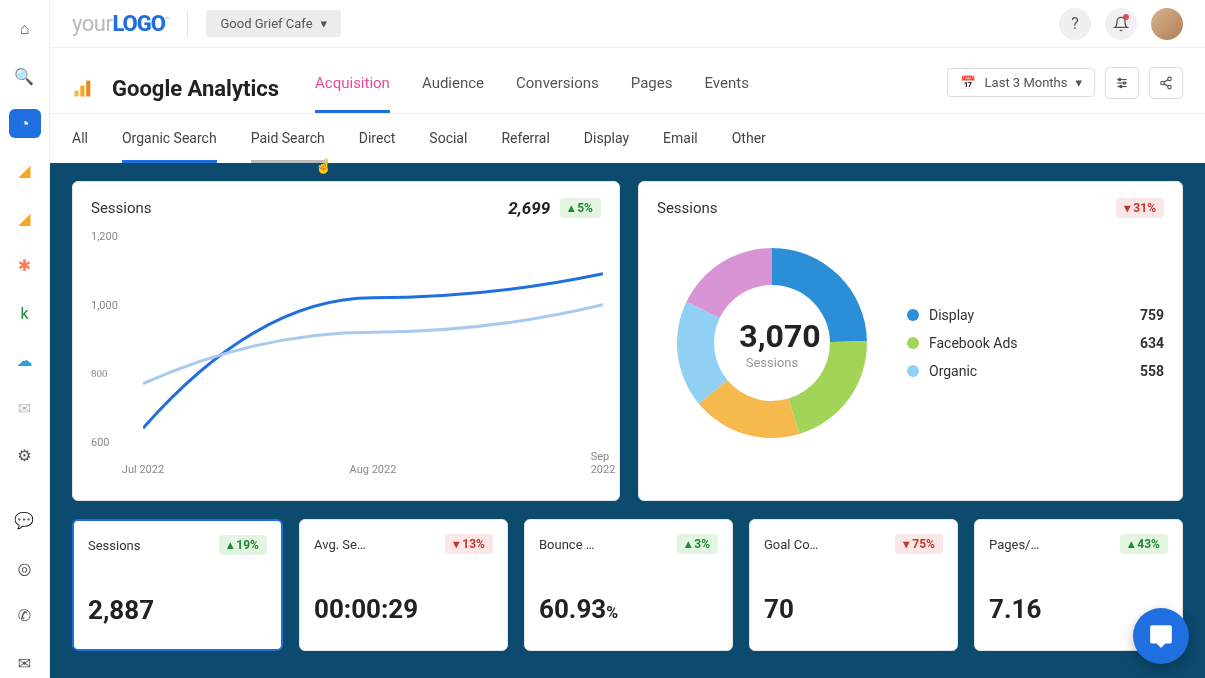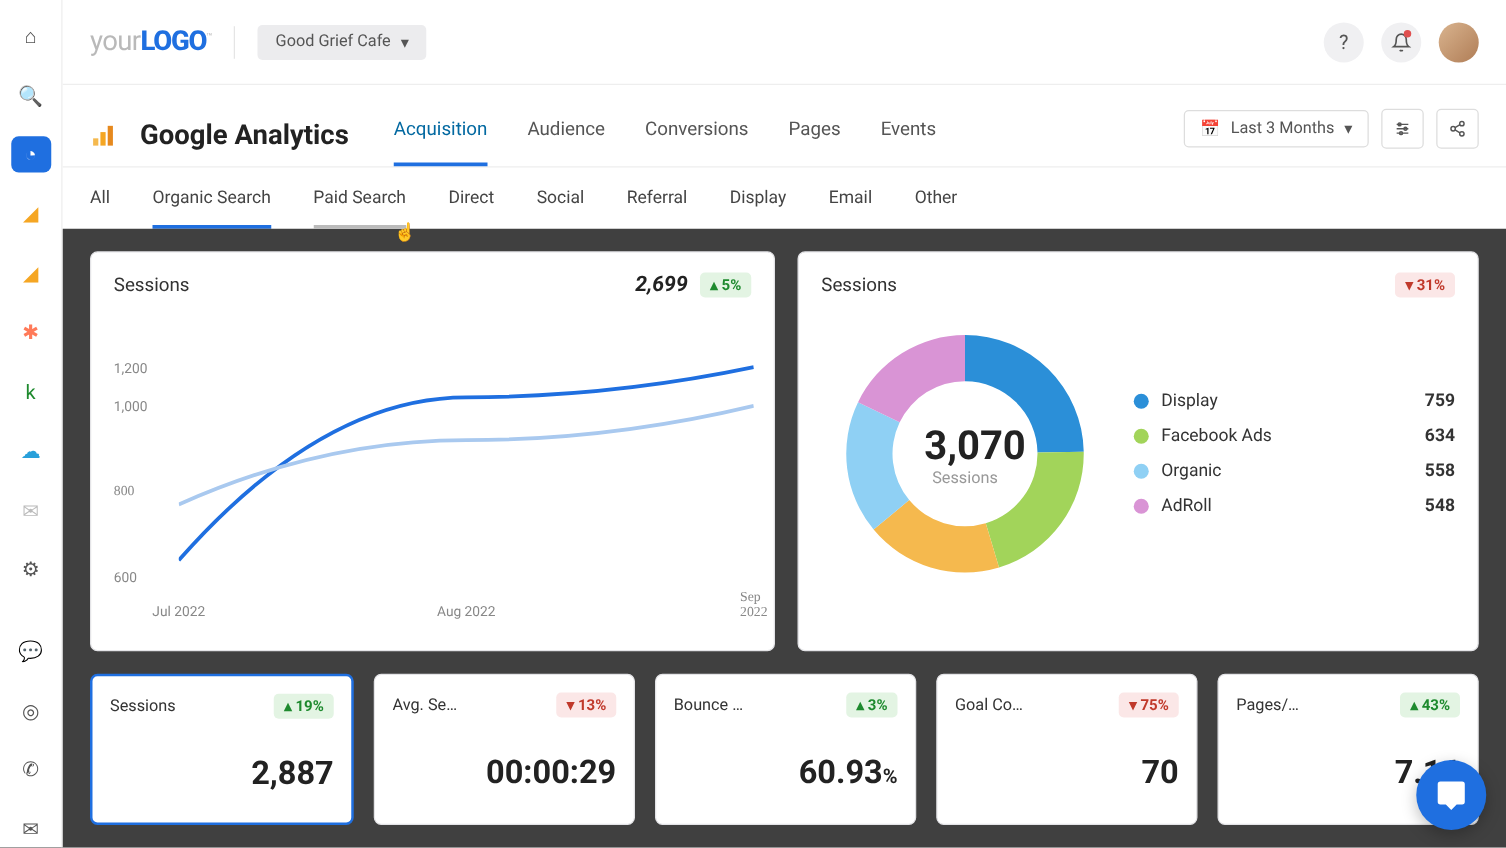--- a/index.html
+++ b/index.html
@@ -5,48 +5,48 @@
   *{box-sizing:border-box;margin:0;padding:0;}
   body{font-family:-apple-system,BlinkMacSystemFont,"Segoe UI",Roboto,Helvetica,Arial,sans-serif;background:#fff;color:#222;width:1205px;height:678px;overflow:hidden;}
   .app{display:flex;height:100%;}
   
   .rail{width:50px;border-right:1px solid #eee;display:flex;flex-direction:column;align-items:center;padding-top:14px;gap:18px;}
   .rail-item{width:32px;height:32px;border-radius:6px;display:flex;align-items:center;justify-content:center;color:#555;cursor:pointer;}
   .rail-item.active{background:#1f6fe0;color:#fff;}
   .spacer{flex:1;}
   
   .main{flex:1;display:flex;flex-direction:column;overflow:hidden;}
-  .topbar{height:68px;display:flex;align-items:center;padding:0 22px;gap:18px;border-bottom:1px solid #eee;justify-content:center;}
+  .topbar{height:48px;display:flex;align-items:center;padding:0 22px;gap:18px;border-bottom:1px solid #eee;justify-content:center;}
   .logo{font-size:22px;font-weight:400;color:#b9b9b9;letter-spacing:-.5px;}
   .logo b{color:#1f6fe0;font-weight:800;letter-spacing:-1px;}
   .logo sup{font-size:8px;}
   .vrule{width:1px;height:26px;background:#e5e5e5;}
   .pill{background:#ececee;border-radius:4px;padding:6px 14px;font-size:13px;color:#555;display:flex;align-items:center;gap:8px;cursor:pointer;}
   .top-right{margin-left:auto;display:flex;align-items:center;gap:14px;}
   .circ-btn{width:32px;height:32px;border-radius:50%;background:#f0f0f2;display:flex;align-items:center;justify-content:center;color:#555;cursor:pointer;position:relative;}
   .bell-dot{position:absolute;top:6px;right:8px;width:6px;height:6px;background:#e05050;border-radius:50%;}
   .avatar{width:32px;height:32px;border-radius:50%;background:linear-gradient(135deg,#d9b48f,#b07d56);}
   
   .page-head{display:flex;align-items:center;padding:16px 22px 0;gap:20px;border-bottom:1px solid #eee;}
   .ga-icon{font-size:20px;}
   .page-title{font-size:22px;font-weight:700;color:#222;margin-right:10px;}
   .tabs1{display:flex;gap:32px;margin-left:6px;}
   .tab1{font-size:15px;color:#555;padding:10px 0 18px;border-bottom:3px solid transparent;cursor:pointer;}
-  .tab1.active{border-bottom-color:#1f6fe0;color:#0369a1;}
+  .tab1.active{border-bottom-color:#1f6fe0;color:#ec4899;}
   .head-right{margin-left:auto;display:flex;align-items:center;gap:10px;padding-bottom:12px;}
   .out-btn{border:1px solid #ddd;border-radius:4px;background:#fff;padding:6px 12px;font-size:13px;color:#555;display:flex;align-items:center;gap:8px;cursor:pointer;}
   .icon-btn{border:1px solid #ddd;border-radius:4px;background:#fff;width:34px;height:32px;display:flex;align-items:center;justify-content:center;color:#555;cursor:pointer;}
   
   .subtabs{display:flex;gap:34px;padding:16px 22px 0;}
   .subtab{font-size:14px;color:#444;padding-bottom:14px;border-bottom:3px solid transparent;cursor:pointer;white-space:nowrap;}
   .subtab.active{border-bottom-color:#1f6fe0;font-weight:400;}
   .subtab.hover{border-bottom-color:#bbb;position:relative;}
   .cursor{position:absolute;right:-8px;bottom:-14px;font-size:14px;}
   
-  .content{background:#404040;flex:1;padding:18px 22px;overflow:auto;}
+  .content{background:#0c4a6e;flex:1;padding:18px 22px;overflow:auto;}
   .row{display:flex;gap:18px;}
   .card{background:#fff;border:1px solid #e4e4e7;border-radius:6px;padding:16px 18px;}
   .card.big1{flex:0 0 548px;height:320px;position:relative;}
   .card.big2{flex:1;height:320px;}
   .card-head{display:flex;align-items:center;gap:10px;}
   .card-title{font-size:15px;color:#333;}
   .card-value{margin-left:auto;font-size:17px;font-weight:700;font-style:italic;}
   .badge{font-size:12px;font-weight:700;border-radius:4px;padding:3px 8px;display:inline-flex;align-items:center;gap:3px;}
   .badge.up{background:#e3f4e3;color:#1e8a2e;}
   .badge.down{background:#fbe7e7;color:#c0392b;}
@@ -64,21 +64,21 @@
   .legend{flex:1;display:flex;flex-direction:column;gap:12px;font-size:14px;color:#333;}
   .leg-row{display:flex;align-items:center;gap:10px;}
   .dot{width:12px;height:12px;border-radius:50%;}
   .leg-val{margin-left:auto;font-weight:700;}
   
   .row2{display:flex;gap:16px;margin-top:18px;}
   .scard{background:#fff;border:1px solid #e4e4e7;border-radius:6px;padding:14px 14px 24px;flex:1;min-width:0;}
   .scard.sel{border:2px solid #1f6fe0;}
   .scard-head{display:flex;align-items:center;gap:8px;}
   .scard-title{font-size:13px;color:#333;white-space:nowrap;overflow:hidden;text-overflow:ellipsis;}
-  .scard-val{font-size:26px;font-weight:700;text-align:right;margin-top:29px;}
+  .scard-val{font-size:26px;font-weight:700;text-align:left;margin-top:40px;}
   .pct{font-size:16px;}
   
   .chat{position:absolute;right:16px;bottom:14px;width:56px;height:56px;border-radius:50%;background:#1f6fe0;display:flex;align-items:center;justify-content:center;color:#fff;box-shadow:0 4px 12px rgba(0,0,0,.25);}
   svg{display:block;}
 </style>
 </head>
 <body>
 
 <div class="app">
   <div class="rail" id="rail">
@@ -180,24 +180,24 @@
         <div class="card big1">
           <div class="card-head">
             <span class="card-title">Sessions</span>
             <span class="card-value">2,699</span>
             <span class="badge up">▴ <span>5%</span></span>
           </div>
           <div class="linechart" id="linechart">
               <div class="ytick" style="top: 206px;">600</div>
               <div class="ytick" style="top: 137.333px; font-family: Liberation Serif, serif;">800</div>
               <div class="ytick" style="top: 68.6667px;">1,000</div>
-              <div class="ytick" style="top: 0px; margin-top: 39px;">1,200</div>
+              <div class="ytick" style="top: 0px;">1,200</div>
               <div class="xtick" style="left: 52px;">Jul 2022</div>
               <div class="xtick" style="left: 282px;">Aug 2022</div>
-              <div class="xtick" style="left: 512px; font-family: Liberation Serif, serif;">Sep 2022</div>
+              <div class="xtick" style="left: 512px;">Sep 2022</div>
               <div class="plot">
                 <svg width="460" height="206" viewBox="0 0 460 206">
                   <path d="M0,192.26666666666668 Q115,61.8 230,61.8 T460,37.766666666666666" fill="none" stroke="#1f6fe0" stroke-width="3"></path>
                   <path d="M0,147.63333333333333 Q115,96.13333333333334 230,96.13333333333334 T460,68.66666666666666" fill="none" stroke="#a9c9ef" stroke-width="3"></path>
                 </svg>
               </div>
             </div>
         </div>
 
         <div class="card big2">
@@ -230,25 +230,20 @@
                 <div class="leg-row">
                   <span class="dot" style="background:#a2d45a"></span>
                   <span>Facebook Ads</span>
                   <span class="leg-val">634</span>
                 </div>
                 <div class="leg-row">
                   <span class="dot" style="background:#8fd0f4"></span>
                   <span>Organic</span>
                   <span class="leg-val">558</span>
                 </div>
-                <div class="leg-row">
-                  <span class="dot" style="background:#d994d5"></span>
-                  <span>AdRoll</span>
-                  <span class="leg-val">548</span>
-                </div>
               </div>
           </div>
         </div>
       </div>
 
       <div class="row2" id="kpis">
           <div class="scard sel">
             <div class="scard-head">
               <span class="scard-title">Sessions</span>
               <span style="margin-left:auto" class="badge up">▴ 19%</span>

